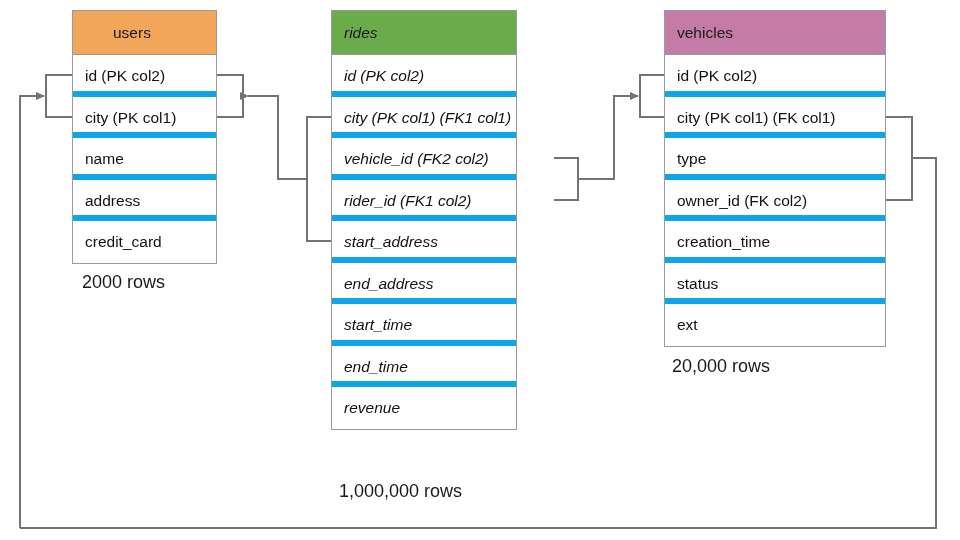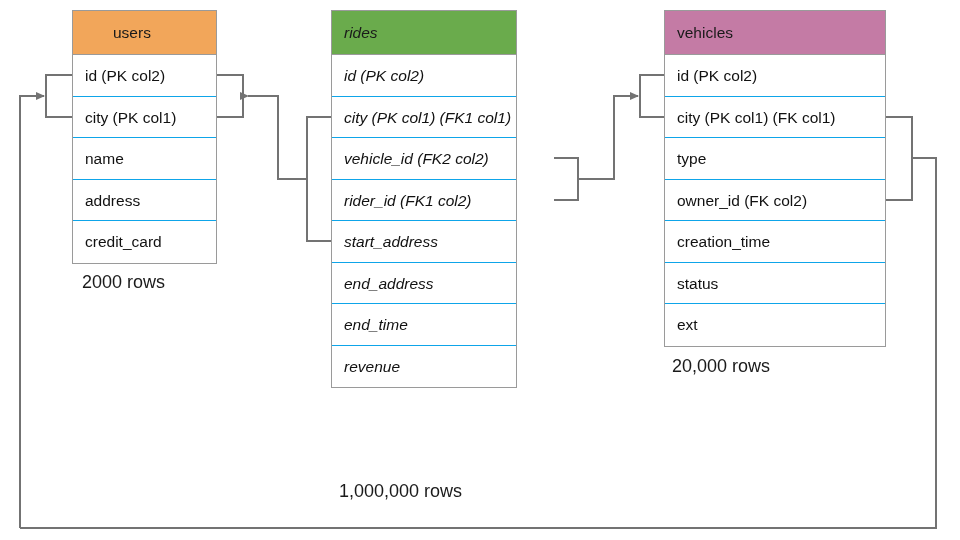--- a/index.html
+++ b/index.html
@@ -49,21 +49,21 @@
     overflow: hidden;
     white-space: nowrap;
   }
   .field {
     box-sizing: border-box;
     height: 41.5px;
     line-height: 41.5px;
     padding: 0 0 0 12px;
     font-size: 15.5px;
     color: #111111;
-    border-bottom: 1px solid #0ea5e9;
+    border-bottom: 6px solid #0ea5e9;
     overflow: hidden;
     white-space: nowrap;
   }
   .field.last {
     border-bottom: none;
   }
   .rowcount {
     position: absolute;
     font-size: 18px;
     color: #1a1a1a;
@@ -123,20 +123,21 @@
   <div class="rowcount" style="left:82px; top:272px;">2000 rows</div>
 
   <div class="entity" style="left:331px; top:10px; width:186px;font-style:italic;">
     <div class="entity-header" style="background:#6AAB4C;">rides</div>
     <div class="field">id (PK col2)</div>
     <div class="field">city (PK col1) (FK1 col1)</div>
     <div class="field">vehicle_id (FK2 col2)</div>
     <div class="field">rider_id (FK1 col2)</div>
     <div class="field">start_address</div>
     <div class="field">end_address</div>
+    <div class="field">start_time</div>
     <div class="field">end_time</div>
     <div class="field last">revenue</div>
   </div>
   <div class="rowcount" style="left:339px; top:481px;">1,000,000 rows</div>
 
   <div class="entity" style="left:664px; top:10px; width:222px;">
     <div class="entity-header" style="background:#C47BA5;">vehicles</div>
     <div class="field">id (PK col2)</div>
     <div class="field">city (PK col1) (FK col1)</div>
     <div class="field">type</div>

